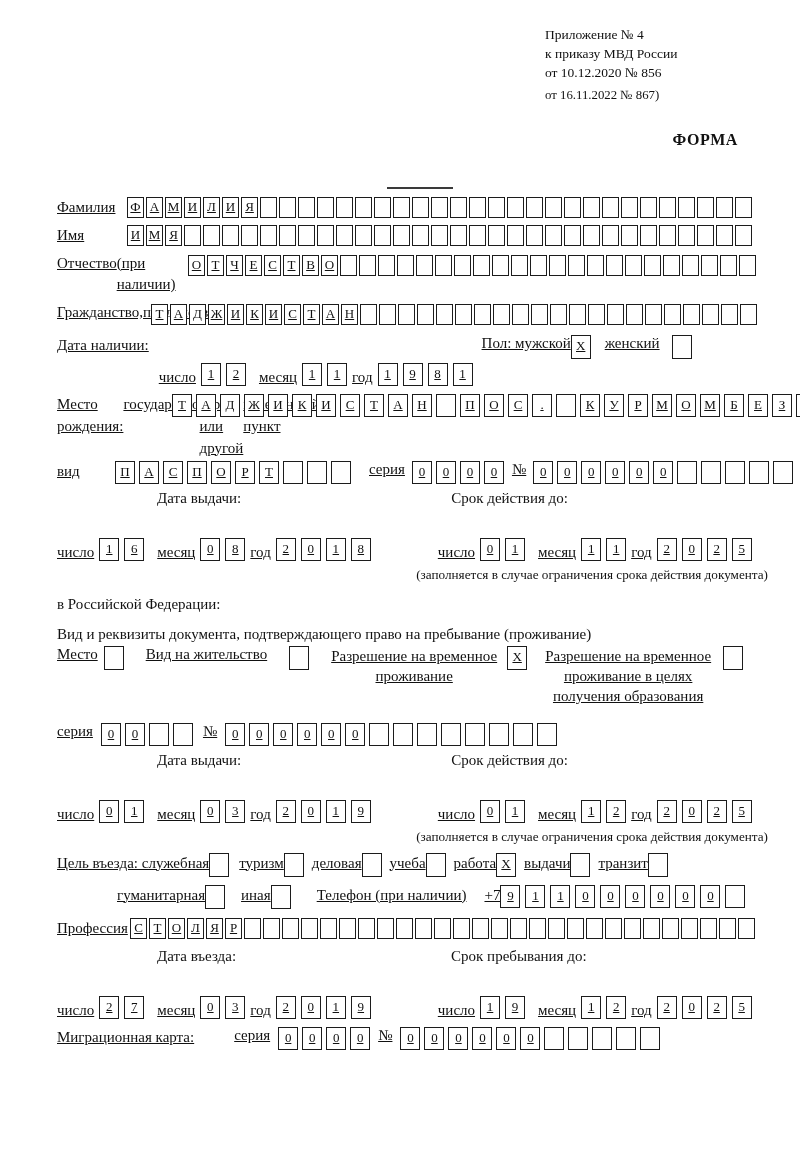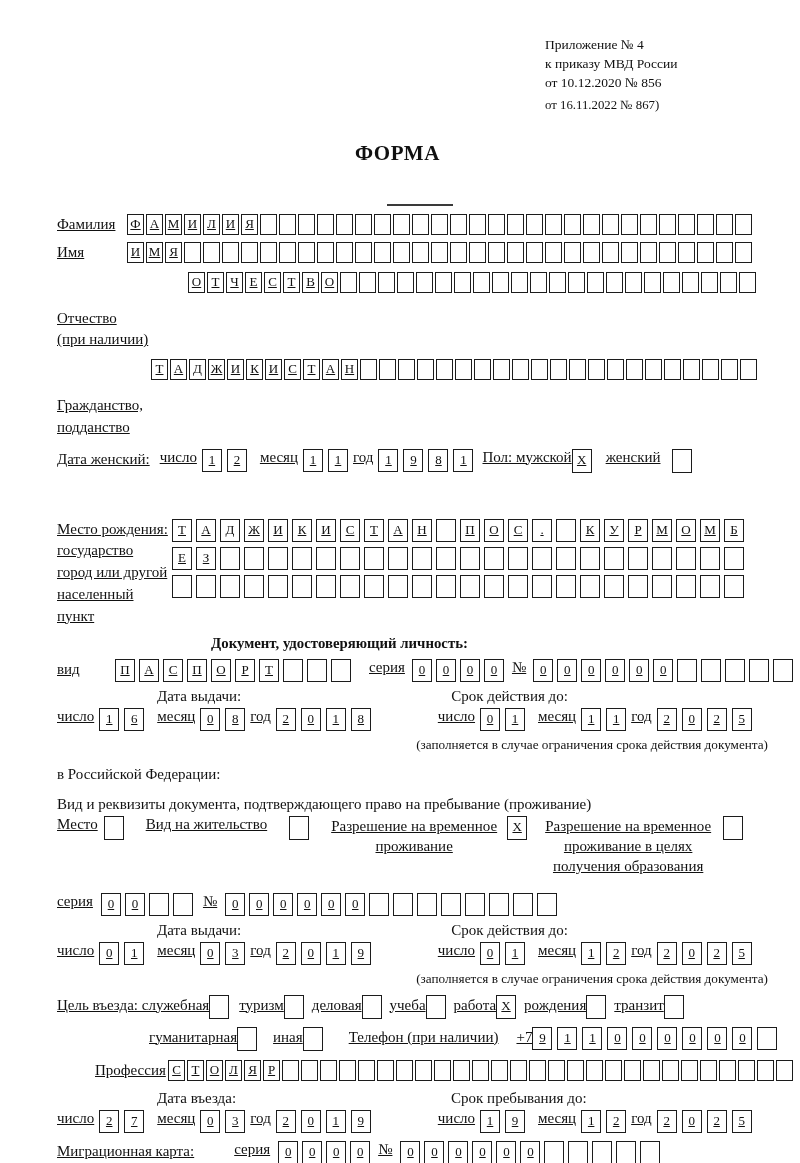--- a/index.html
+++ b/index.html
@@ -1,42 +1,42 @@
 <!DOCTYPE html>
 <html><head>
 <meta charset="utf-8">
 <style>
   html,body{margin:0;padding:0;background:#fff;}
   body{width:800px;height:1163px;color:#111;font-family:"Liberation Serif",serif;overflow:hidden;}
-  .page{box-sizing:border-box;padding:36px 28px 0 57px;}
+  .page{box-sizing:border-box;padding:26px 28px 0 57px;}
 
   
   .hdr{margin-left:488px;font-size:13.5px;line-height:1.4;}
   .hdr .sub{font-size:12.8px;margin-top:4px;line-height:1.35;}
-  .forma{text-align:center;padding-right:34px;font-weight:bold;font-size:21px;letter-spacing:.6px;margin-top:27px;}
+  .forma{text-align:right;padding-right:34px;font-weight:bold;font-size:16px;letter-spacing:.6px;margin-top:27px;}
 
   .title{text-align:center;font-weight:bold;font-size:16.3px;line-height:1.6;margin-top:22px;letter-spacing:.2px;}
   .blank-line{display:inline-block;width:66px;border-bottom:2.2px solid #3a3a3a;height:13px;margin-left:10px;}
 
   .sec-heading{font-weight:bold;font-size:15.4px;margin-top:27px;margin-bottom:20px;letter-spacing:.2px;}
 
   
   .row{display:flex;align-items:flex-start;margin-bottom:6px;text-decoration:underline;}
   .lbl{font-size:15px;flex:none;line-height:1.45;}
   .cells{display:flex;flex-wrap:nowrap;align-items:flex-start;}
   .cell{box-sizing:border-box;flex:none;width:17px;height:21px;border:1.6px solid #1c1c1c;margin-right:2px;
         text-align:center;font-size:13px;line-height:17px;background:#fff;}
   .cells-wide .cell{width:20px;height:23px;margin-right:4px;line-height:19px;}
   .cells-date .cell{width:20px;height:23px;margin-right:5px;line-height:19px;}
   .cells-cb .cell{width:20px;height:24px;line-height:20px;margin-right:0;}
 
   .w70{width:70px;}.w94{width:94px;}.w131{width:131px;}.w115{width:115px;}
   .mt2{margin-top:2px;}
-  .stack{display:flex;flex-direction:column;margin-top:38px;}
-  .grp{display:flex;align-items:flex-start;}
+  .stack{display:flex;flex-direction:row;}
+  .grp{display:flex;align-items:flex-end;margin-top:28px;}
   .grp .dlbl{font-size:15px;margin-right:5px;flex:none;}
   .hdr2{display:flex;font-size:15px;margin-bottom:3px;}
   .note-right{text-align:right;font-size:13.2px;margin-top:2px;margin-bottom:8px;padding-right:4px;}
   .center-bold{text-align:center;font-weight:bold;font-size:14.8px;margin:8px 150px 7px 0;}
   .opt{display:flex;align-items:flex-start;}
   .opt .olbl{font-size:15px;margin-right:6px;}
   .optcol{text-align:center;font-size:15px;line-height:1.35;}
 </style>
 </head>
 <body>
@@ -212,21 +212,21 @@
         <span class="cell"></span>
         <span class="cell"></span>
         <span class="cell"></span>
         <span class="cell"></span>
         <span class="cell"></span>
         <span class="cell"></span>
       </span>
   </div>
 
   <div class="row" style="margin-top:10px;">
-    <span class="lbl">Дата женский:</span>
+    <span class="lbl">Дата наличии:</span>
     <span class="grp" style="margin-left:10px;">
       <span class="dlbl">число</span>
       <span class="cells cells-date">
           <span class="cell">1</span>
           <span class="cell">2</span>
         </span>
       <span class="dlbl" style="margin-left:8px;">месяц</span>
       <span class="cells cells-date">
           <span class="cell">1</span>
           <span class="cell">1</span>
@@ -331,21 +331,20 @@
           <span class="cell"></span>
           <span class="cell"></span>
           <span class="cell"></span>
           <span class="cell"></span>
           <span class="cell"></span>
           <span class="cell"></span>
         </span>
     </span>
   </div>
 
-  <div class="center-bold">Документ, удостоверяющий личность:</div>
   <div class="row">
     <span class="lbl" style="width:58px;">вид</span>
     <span class="cells cells-wide">
         <span class="cell">П</span>
         <span class="cell">А</span>
         <span class="cell">С</span>
         <span class="cell">П</span>
         <span class="cell">О</span>
         <span class="cell">Р</span>
         <span class="cell">Т</span>
@@ -543,31 +542,31 @@
         <span class="cell"></span>
       </span>
     <span class="olbl lbl" style="margin-left:8px;">учеба</span>
     <span class="cells cells-cb">
         <span class="cell"></span>
       </span>
     <span class="olbl lbl" style="margin-left:8px;">работа</span>
     <span class="cells cells-cb">
         <span class="cell">X</span>
       </span>
-    <span class="olbl lbl" style="margin-left:8px;">рождения</span>
+    <span class="olbl lbl" style="margin-left:8px;">выдачи</span>
     <span class="cells cells-cb">
         <span class="cell"></span>
       </span>
     <span class="olbl lbl" style="margin-left:8px;">транзит</span>
     <span class="cells cells-cb">
         <span class="cell"></span>
       </span>
   </div>
   <div class="row" style="margin-top:8px;">
-    <span class="olbl lbl" style="margin-left:92px;">гуманитарная</span>
+    <span class="olbl lbl" style="margin-left:60px;">гуманитарная</span>
     <span class="cells cells-cb">
         <span class="cell"></span>
       </span>
     <span class="olbl lbl" style="margin-left:16px;">иная</span>
     <span class="cells cells-cb">
         <span class="cell"></span>
       </span>
     <span class="olbl lbl" style="margin-left:26px;">Телефон (при наличии)</span>
     <span class="olbl lbl" style="margin-left:18px;">+7</span>
     <span class="cells cells-date">
@@ -577,21 +576,21 @@
         <span class="cell">0</span>
         <span class="cell">0</span>
         <span class="cell">0</span>
         <span class="cell">0</span>
         <span class="cell">0</span>
         <span class="cell">0</span>
         <span class="cell"></span>
       </span>
   </div>
 
-  <div class="row" style="margin-top:9px;margin-left:38px;">
+  <div class="row" style="margin-top:9px;">
     <span class="lbl" style="width:73px;">Профессия</span>
     <span class="cells">
         <span class="cell">С</span>
         <span class="cell">Т</span>
         <span class="cell">О</span>
         <span class="cell">Л</span>
         <span class="cell">Я</span>
         <span class="cell">Р</span>
         <span class="cell"></span>
         <span class="cell"></span>

